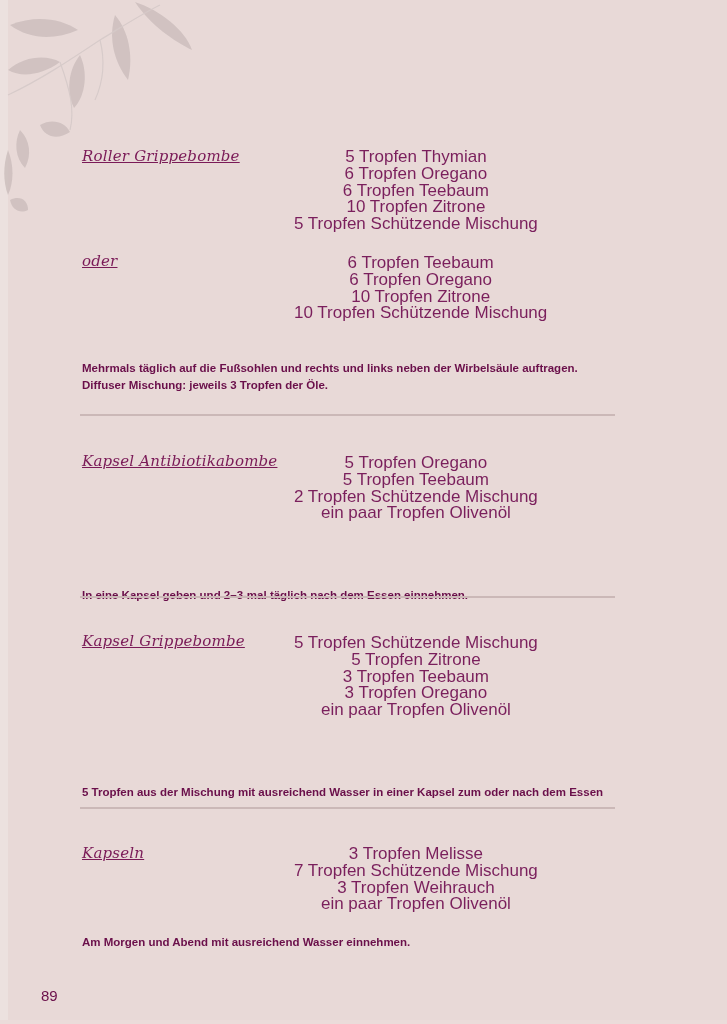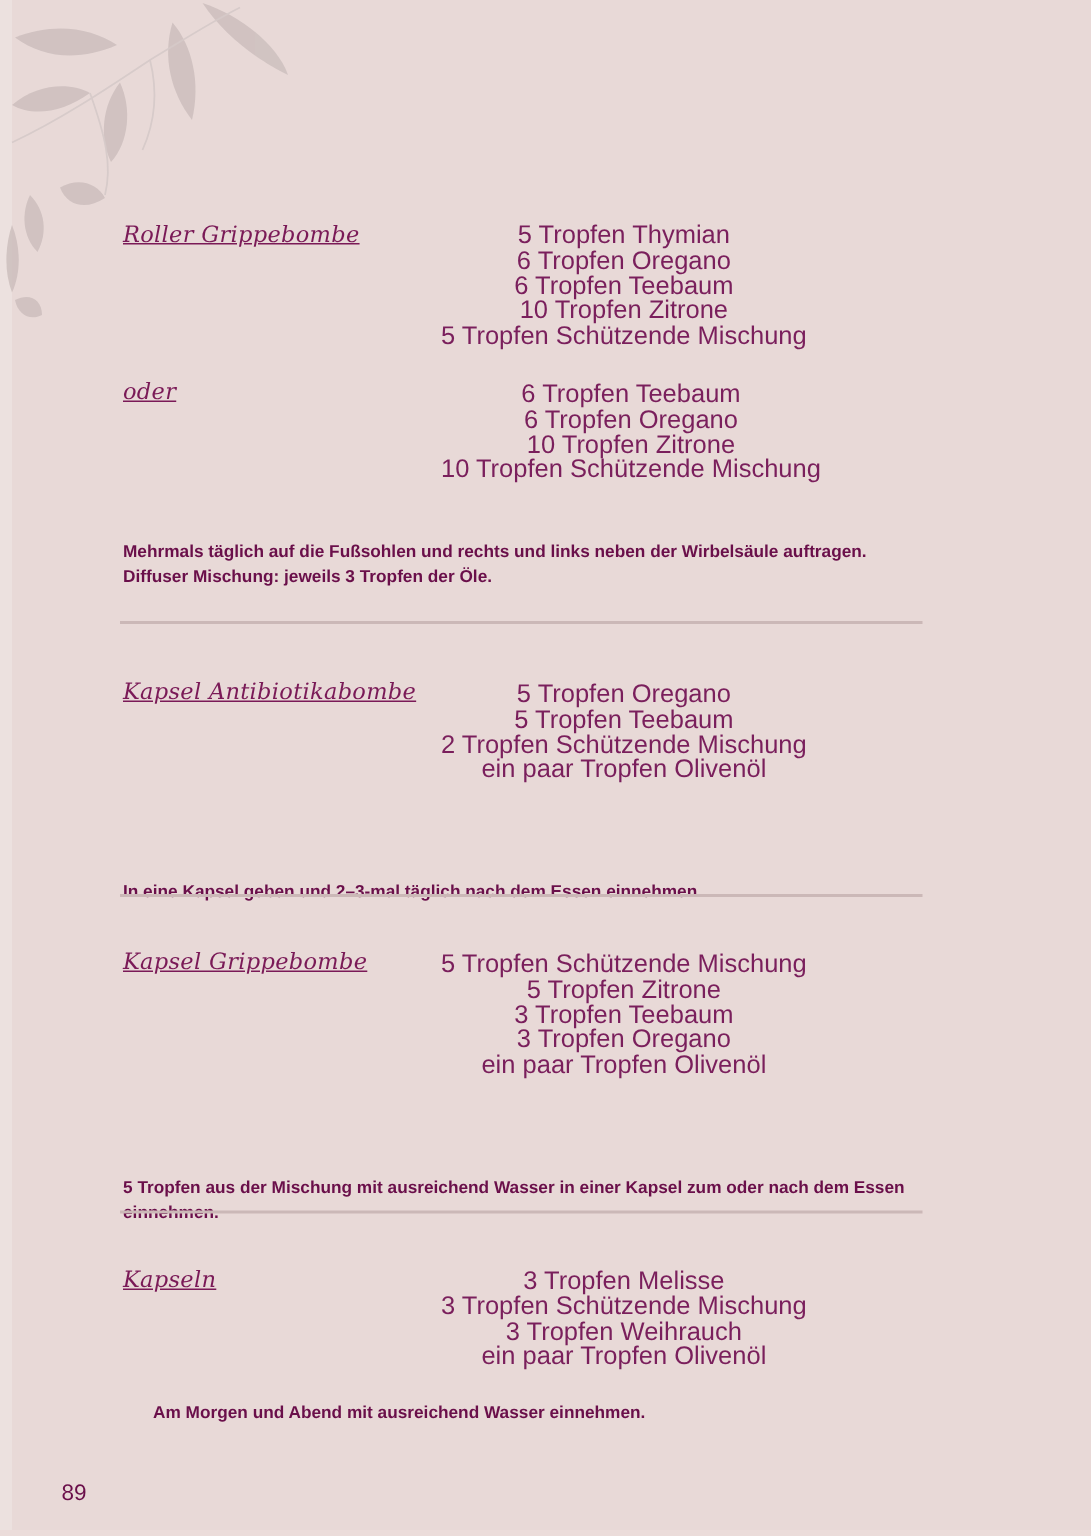--- a/index.html
+++ b/index.html
@@ -84,28 +84,27 @@
 <div class="title" style="top:632px;">Kapsel Grippebombe</div>
 <div class="ing" style="top:635px;">
   <div>5 Tropfen Schützende Mischung</div>
   <div>5 Tropfen Zitrone</div>
   <div>3 Tropfen Teebaum</div>
   <div>3 Tropfen Oregano</div>
   <div>ein paar Tropfen Olivenöl</div>
 </div>
 <div class="note" style="top:740px;margin-top:44px;">
   <div>5 Tropfen aus der Mischung mit ausreichend Wasser in einer Kapsel zum oder nach dem Essen</div>
-  <div>einnehmen.</div>
 </div>
 <div class="divider" style="top:807px;"></div>
 
 <div class="title" style="top:844px;">Kapseln</div>
 <div class="ing" style="top:846px;">
   <div>3 Tropfen Melisse</div>
-  <div>3 Tropfen Schützende Mischung</div>
+  <div>7 Tropfen Schützende Mischung</div>
   <div>3 Tropfen Weihrauch</div>
   <div>ein paar Tropfen Olivenöl</div>
 </div>
-<div class="note" style="top:934px;margin-left:20px;">
+<div class="note" style="top:934px;">
   <div>Am Morgen und Abend mit ausreichend Wasser einnehmen.</div>
 </div>
 
 <div class="page-num">89</div>
 
 </body></html>

